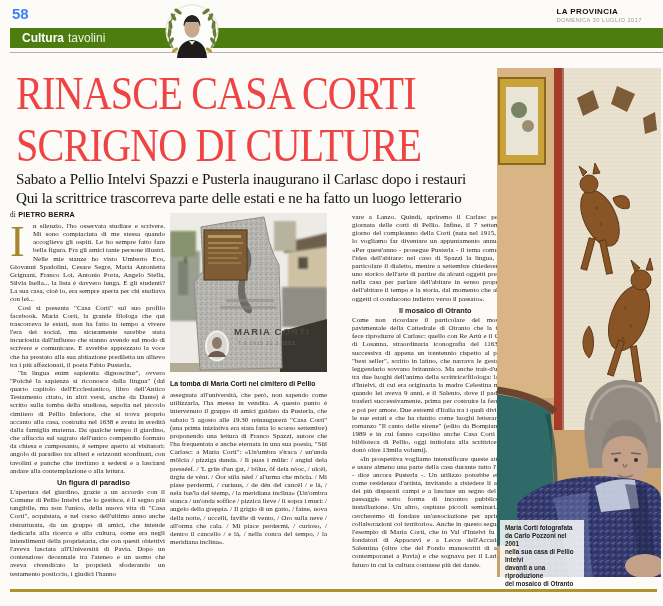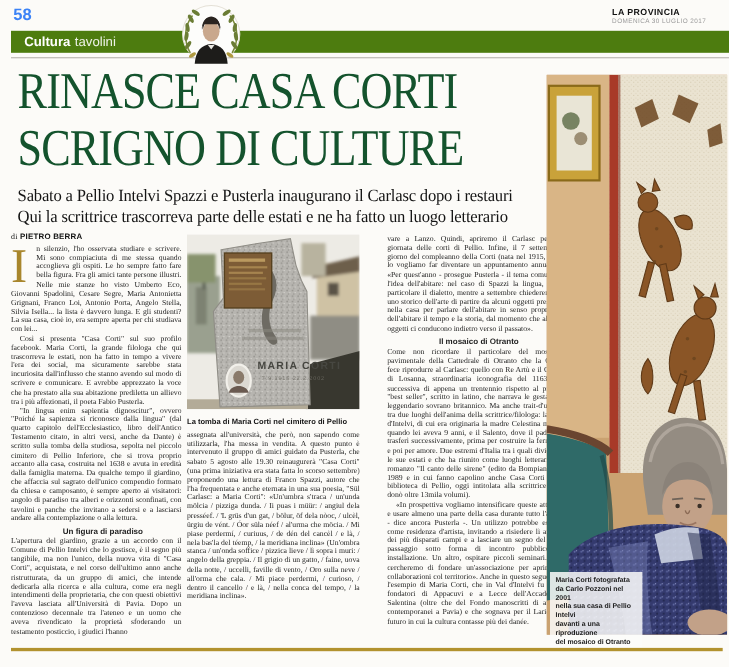--- a/index.html
+++ b/index.html
@@ -18,21 +18,21 @@
   .brand-date{font-size:5.8px;color:#9a9a9a;letter-spacing:.4px;margin-top:1px;}
   .section-band{left:10px;top:28px;width:653px;height:20px;background:#4d7c0f;
     display:flex;align-items:center;padding-left:12px;box-sizing:border-box;
     font-family:"Liberation Sans",sans-serif;color:#fff;font-size:12px;}
   .section-band .bold{font-weight:bold;margin-right:4px;}
   .section-band .light{opacity:.9;}
   .band-rule{left:10px;top:52px;width:653px;height:1px;background:#b5b2ac;}
   .emblem{left:163px;top:4px;width:58px;height:55px;z-index:5;}
 
   
-  .headline{left:16px;top:57px;width:500px;color:#14532d;}
+  .headline{left:16px;top:67px;width:500px;color:#ef4444;}
   .headline .hl{font-size:47px;line-height:52px;letter-spacing:-1px;
     transform:scaleX(.855);transform-origin:left;white-space:nowrap;font-weight:400;}
   .standfirst{left:16px;top:169px;width:488px;font-size:15.6px;line-height:19px;
     color:#141414;letter-spacing:-.2px;transform:scaleX(.97);transform-origin:left;white-space:nowrap;}
   .byline{left:10px;top:210px;font-size:7.2px;color:#111;
     font-family:"Liberation Sans",sans-serif;letter-spacing:.2px;}
   .byline .di{font-family:"Liberation Serif",serif;}
   .byline .name{font-weight:bold;margin-top:44px;}
 
   

